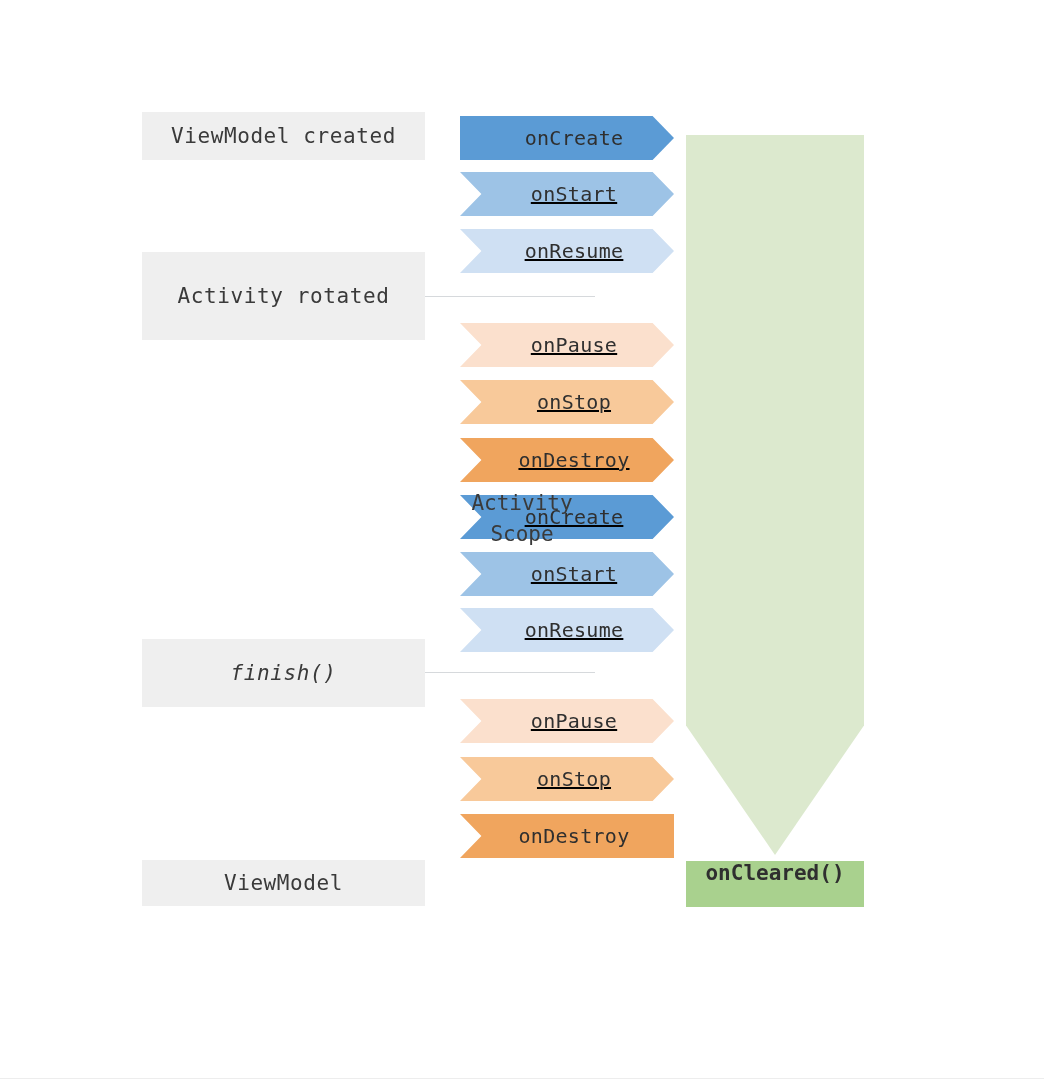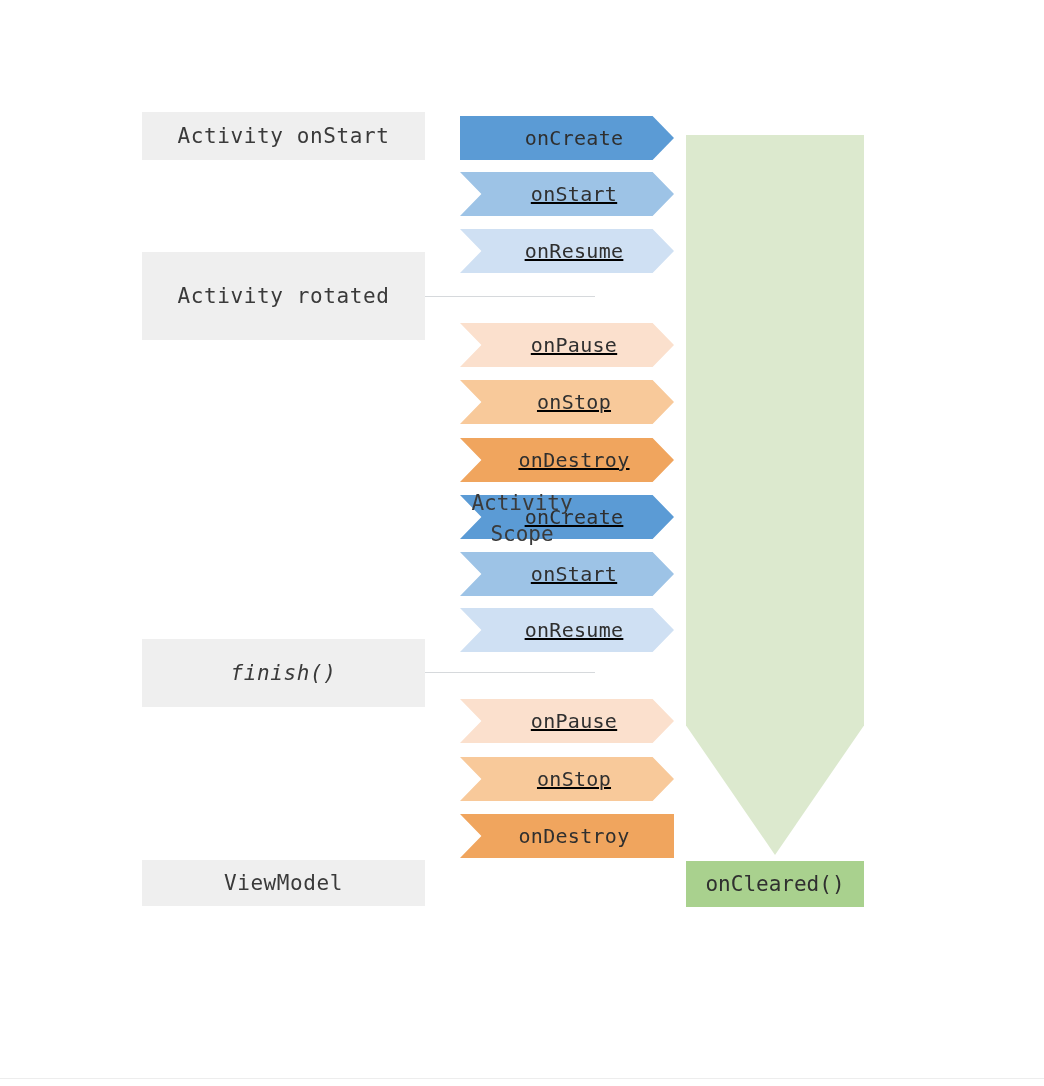--- a/index.html
+++ b/index.html
@@ -116,38 +116,38 @@
   }
 
   .cleared-box {
     position: absolute;
     left: 686px;
     top: 861px;
     width: 178px;
     height: 46px;
     background: #a9d18e;
     display: flex;
-    align-items: center;
-    justify-content: center;
+    justify-content: center;
+    font-weight: bold;
   }
   .cleared-box .cleared-label {
     font-family: "DejaVu Sans Mono", "Liberation Mono", monospace;
     font-size: 21px;
     color: #2f2f2f;
     white-space: nowrap;
   }
 </style>
 </head>
 <body>
 
 <div id="canvas">
 
   <div id="states-layer">
       <div class="state-box" style="top: 112px; height: 48px; background: rgb(239, 239, 239);">
-        <span class="state-label">Activity onStart</span>
+        <span class="state-label">ViewModel created</span>
       </div>
       <div class="state-box" style="top: 252px; height: 88px; background: rgb(239, 239, 239);">
         <span class="state-label">Activity rotated</span>
       </div>
       <div class="connector" style="left: 425px; top: 296px; width: 170px; background: rgb(214, 217, 220);"></div>
       <div class="state-box" style="top: 639px; height: 68px; background: rgb(239, 239, 239); font-style: italic;">
         <span class="state-label">finish()</span>
       </div>
       <div class="connector" style="left: 425px; top: 672px; width: 170px; background: rgb(214, 217, 220);"></div>
       <div class="state-box" style="top: 860px; height: 46px; background: rgb(239, 239, 239);">

